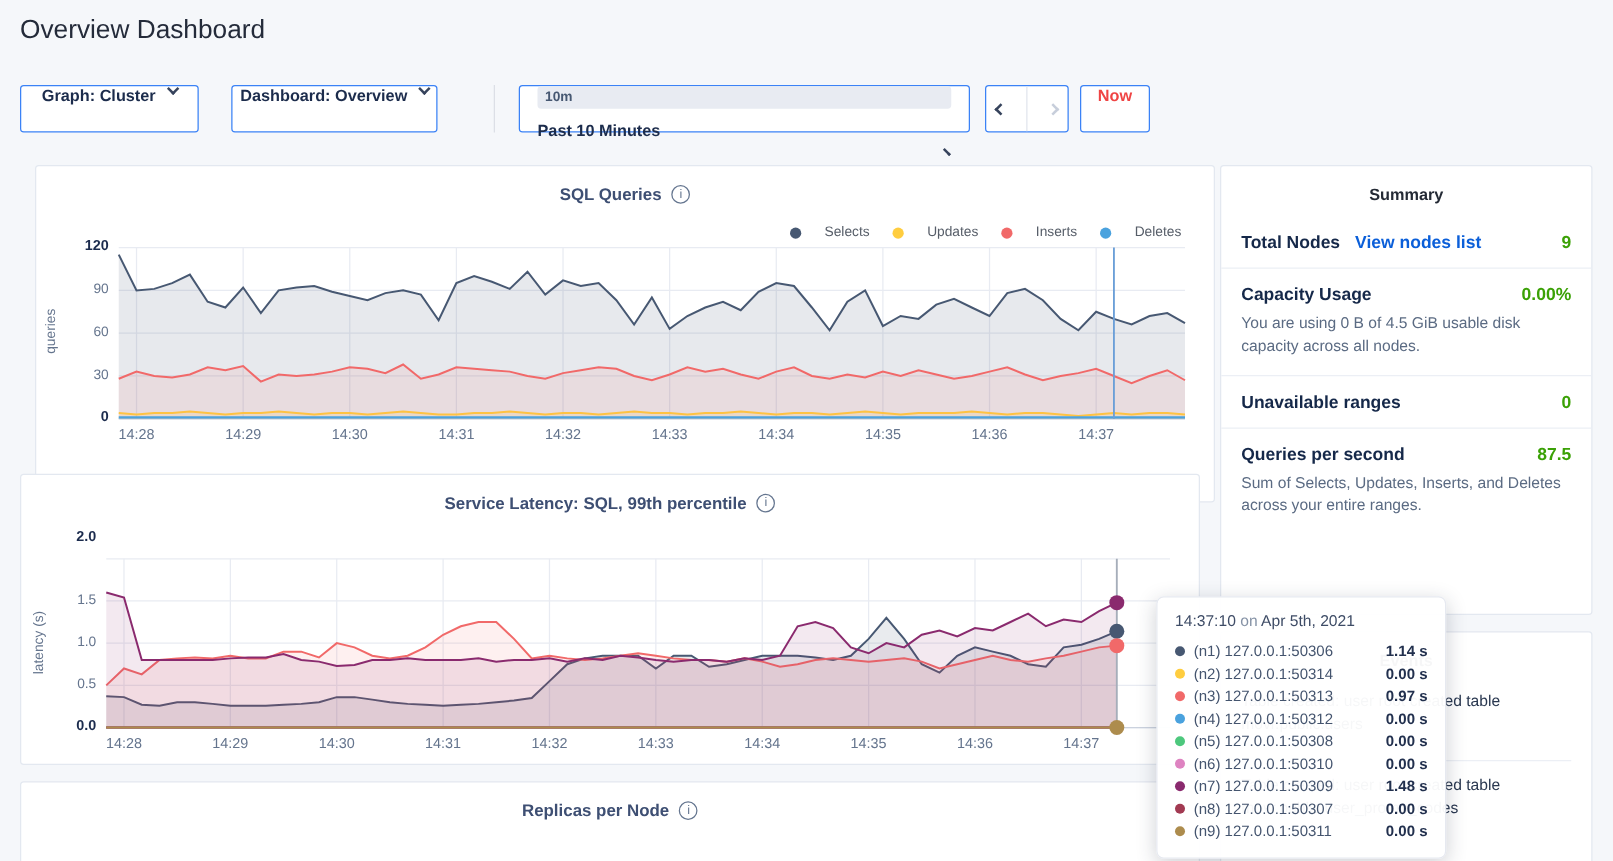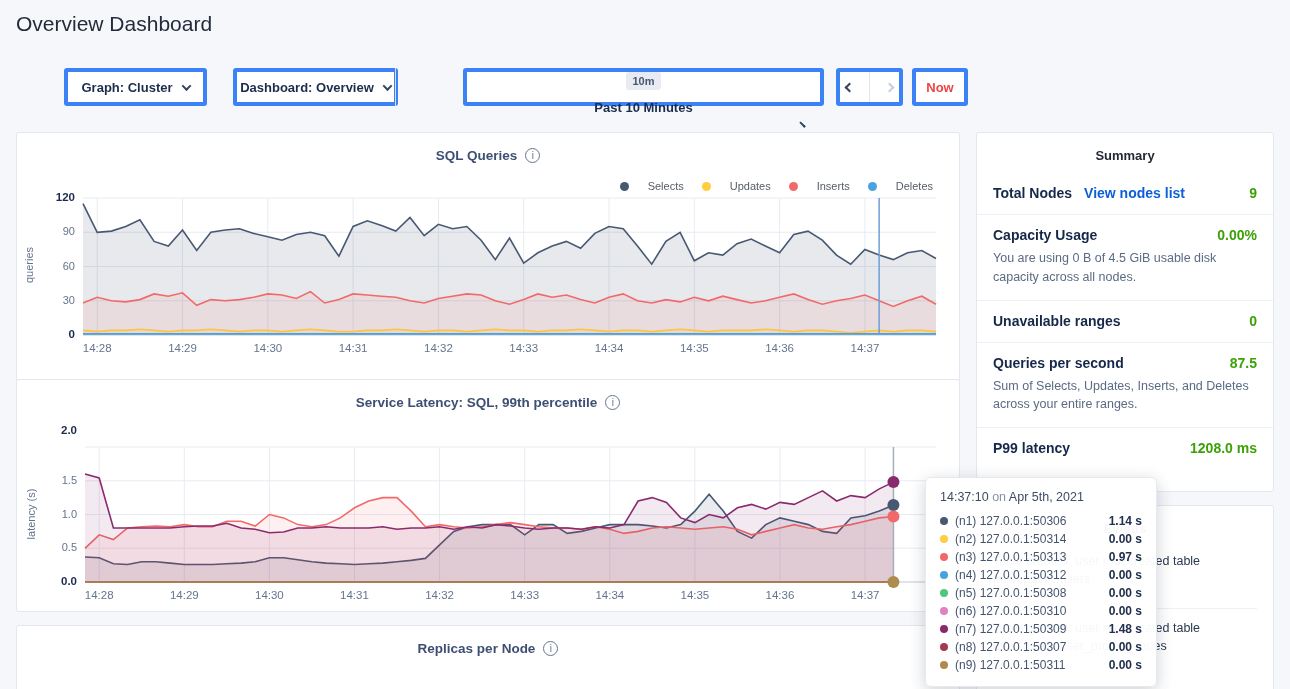--- a/index.html
+++ b/index.html
@@ -1,22 +1,22 @@
 <!DOCTYPE html>
 <html><head>
 <meta charset="utf-8">
 <style>
   html,body{margin:0;padding:0;width:1290px;height:689px;overflow:hidden;
     background:#f5f7fa;font-family:"Liberation Sans",sans-serif;position:relative;}
   *{box-sizing:border-box;}
   .page{position:absolute;inset:0;}
   .page-title{position:absolute;left:16px;top:12px;font-size:21px;font-weight:500;color:#242b3a;}
   
-  .btnbox{position:absolute;top:68px;height:38px;background:#fff;border:4px solid #3b82f6;border-radius:3px;
-    display:flex;align-items:center;justify-content:center;gap:10px;font-size:13px;font-weight:700;color:#1c2c4c;cursor:pointer;margin-left:48px;}
+  .btnbox{position:absolute;top:68px;height:38px;background:#fff;border:1px solid #3b82f6;border-radius:3px;
+    display:flex;justify-content:center;gap:10px;font-size:13px;font-weight:700;color:#1c2c4c;cursor:pointer;}
   .chev{width:7px;height:7px;border-right:2px solid #36435c;border-bottom:2px solid #36435c;display:inline-block;}
   .chev.down{transform:rotate(45deg) translate(-1px,-1px);}
   .chev.left{transform:rotate(135deg);}
   .chev.right{transform:rotate(-45deg);}
   .chev.dis{border-color:#c7cedb;}
   .vdiv{position:absolute;left:395px;top:68px;width:1px;height:38px;background:#dcdfe6;}
   .timebox{justify-content:flex-start;padding:0 14px;flex-direction:column;}
   .range-badge{background:#e8ebf2;color:#475872;font-size:11px;font-weight:700;padding:3px 6px;border-radius:3px;}
   .timebox .chev{margin-left:auto;}
   .pn-group{padding:0;}
@@ -87,21 +87,21 @@
       </span>
     <span class="pn-sep"></span>
     <span class="pn-cell">
         <span class="chev right dis"></span>
       </span>
   </div>
   <div class="btnbox now-btn" style="left:864px;width:56px;">
     <span>Now</span>
   </div>
 
-  <div class="panel" style="left:16px;top:132px;width:944px;height:270px;">
+  <div class="panel" style="left:28px;top:132px;width:944px;height:270px;">
     <div class="chart-title-row">
       <span class="chart-title">SQL Queries</span>
       <span class="info-icon">i</span>
     </div>
     <div class="legend">
         <span class="legend-item">
           <span class="ldot" style="background: rgb(71, 88, 114);"></span>
           <span>Selects</span>
         </span>
         <span class="legend-item">
@@ -254,26 +254,20 @@
             <span class="sum-val">0</span>
           </div>
         </div>
         <div class="sum-row">
           <div class="sum-top">
             <span class="sum-label">Queries per second</span>
             <span class="sum-val">87.5</span>
           </div>
           <div class="sum-desc">Sum of Selects, Updates, Inserts, and Deletes across your entire ranges.</div>
         </div>
-        <div class="sum-row">
-          <div class="sum-top">
-            <span class="sum-label">P99 latency</span>
-            <span class="sum-val">1208.0 ms</span>
-          </div>
-        </div>
       </div>
   </div>
 
   <div class="panel" style="left:976px;top:505px;width:298px;height:200px;">
     <div class="ev-head">Events</div>
     <div>
         <div class="event-item">
           <div>Table created: user root created table</div>
           <div>movr.public.users</div>
         </div>

